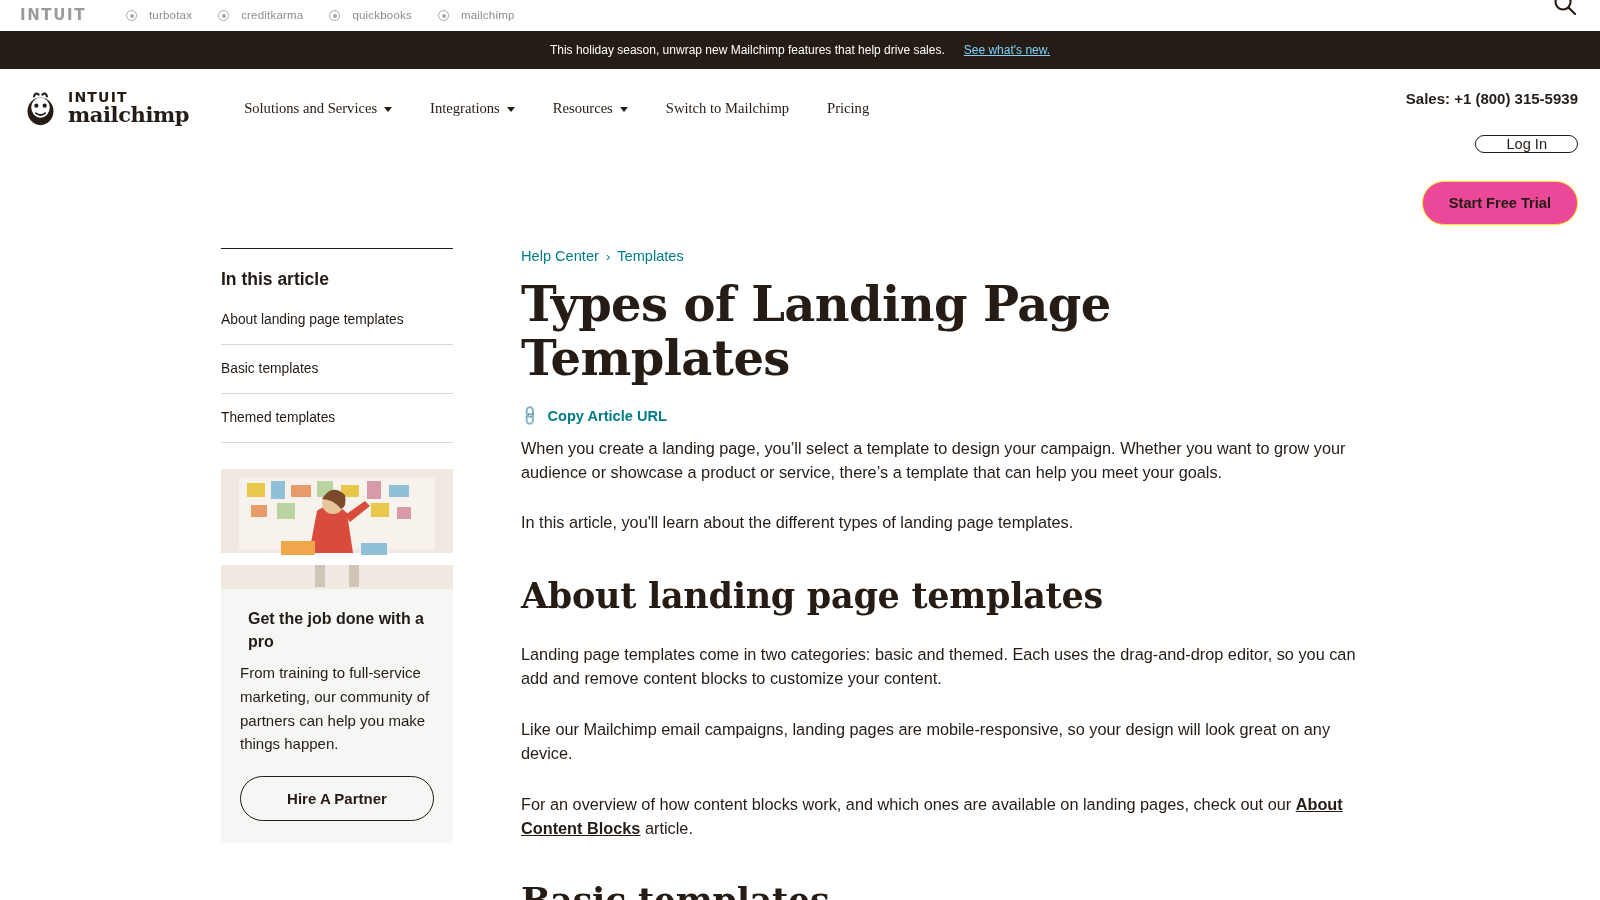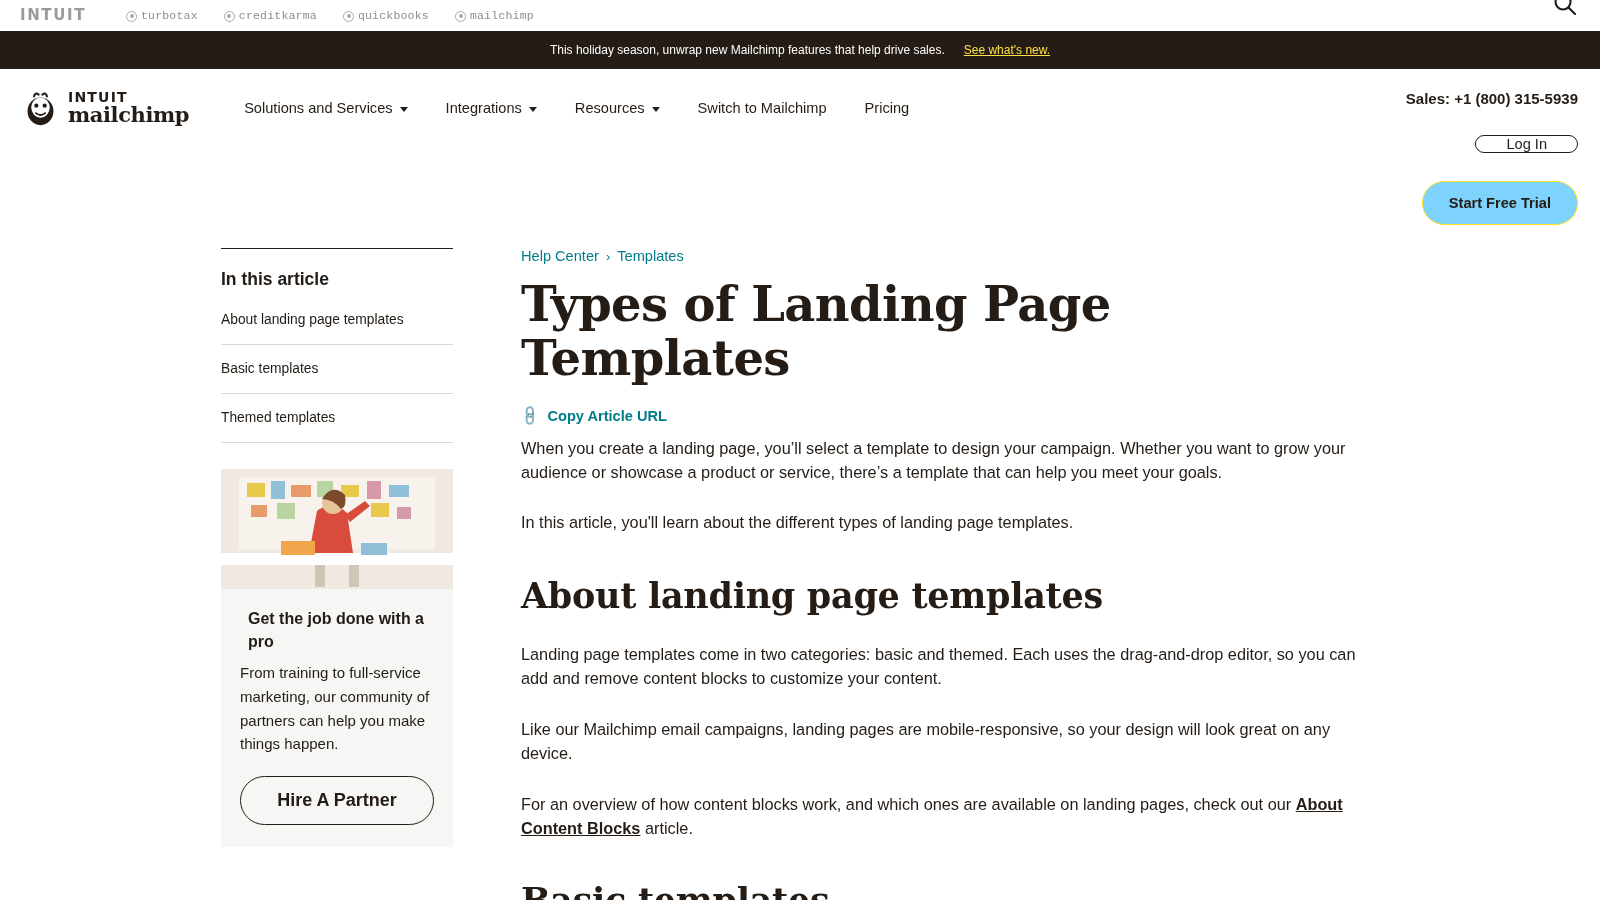--- a/index.html
+++ b/index.html
@@ -26,25 +26,24 @@
     font-family: "DejaVu Sans", sans-serif;
     font-weight: 700;
     font-size: 15px;
     letter-spacing: 1.6px;
     color: #9a9a9a;
     margin-right: 14px;
   }
   .intuit-link {
     display: flex;
     align-items: flex-end;
-    gap: 4px;
+    gap: 12px;
     font-size: 11.5px;
     color: #8d8d8d;
     letter-spacing: 0.2px;
-    font-family: Liberation Mono, monospace;
   }
   .intuit-dot {
     width: 11px; height: 11px;
     border-radius: 50%;
     border: 1.4px solid #a8a8a8;
     display: inline-block;
     position: relative;
   }
   .intuit-dot::after {
     content: "";
@@ -59,21 +58,21 @@
   .promo {
     height: 38px;
     background: #241c15;
     color: #ffffff;
     display: flex;
     align-items: center;
     justify-content: center;
     font-size: 12px;
   }
   .promo a {
-    color: #fde047;
+    color: #7dd3fc;
     text-decoration: underline;
     margin-left: 19px;
   }
 
   
   .nav {
     height: 79px;
     display: flex;
     align-items: center;
     padding: 0 22px 0 22px;
@@ -104,20 +103,21 @@
     font-family: "DejaVu Serif", serif;
     font-weight: 700;
     font-size: 21px;
     letter-spacing: -0.4px;
     display: block;
   }
   .nav-items {
     display: flex;
     align-items: center;
     gap: 0px;
+    font-family: Liberation Serif, serif;
   }
   .nav-item {
     display: flex;
     align-items: center;
     gap: 7px;
     padding: 10px 19px;
     font-size: 14.6px;
     color: #241c15;
     cursor: pointer;
     white-space: nowrap;
@@ -183,21 +183,21 @@
     background: #ffffff;
     cursor: pointer;
     color: #241c15;
   }
   .btn-trial {
     border: 1.5px solid #ffe01b;
     border-radius: 30px;
     padding: 13px 26px;
     font-size: 14.6px;
     font-weight: 700;
-    background: #7dd3fc;
+    background: #ec4899;
     cursor: pointer;
     color: #241c15;
   }
 
   
   .page {
     display: flex;
     padding-top: 100px;
     padding-left: 221px;
   }
@@ -251,21 +251,21 @@
     margin: 0 0 20px 0;
   }
   .promo-btn {
     display: block;
     width: 100%;
     text-align: center;
     border: 1.5px solid #241c15;
     border-radius: 30px;
     background: transparent;
     padding: 13px 10px;
-    font-size: 18px;
+    font-size: 15px;
     font-weight: 600;
     cursor: pointer;
     color: #241c15;
     font-family: "Liberation Sans", sans-serif;
   }
 
   
   .article { width: 850px; }
   .crumbs {
     font-size: 14.6px;

